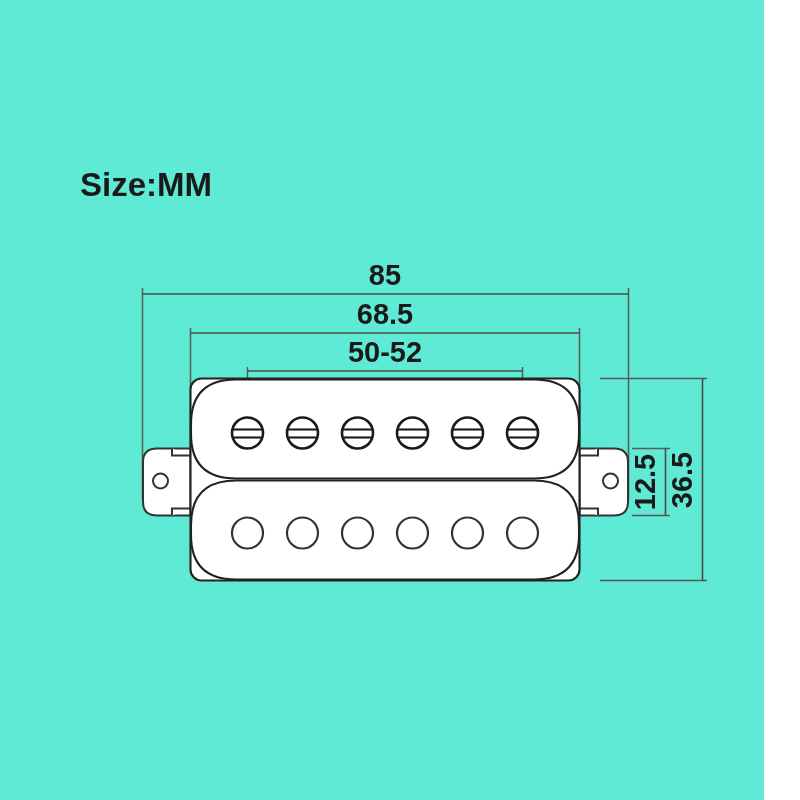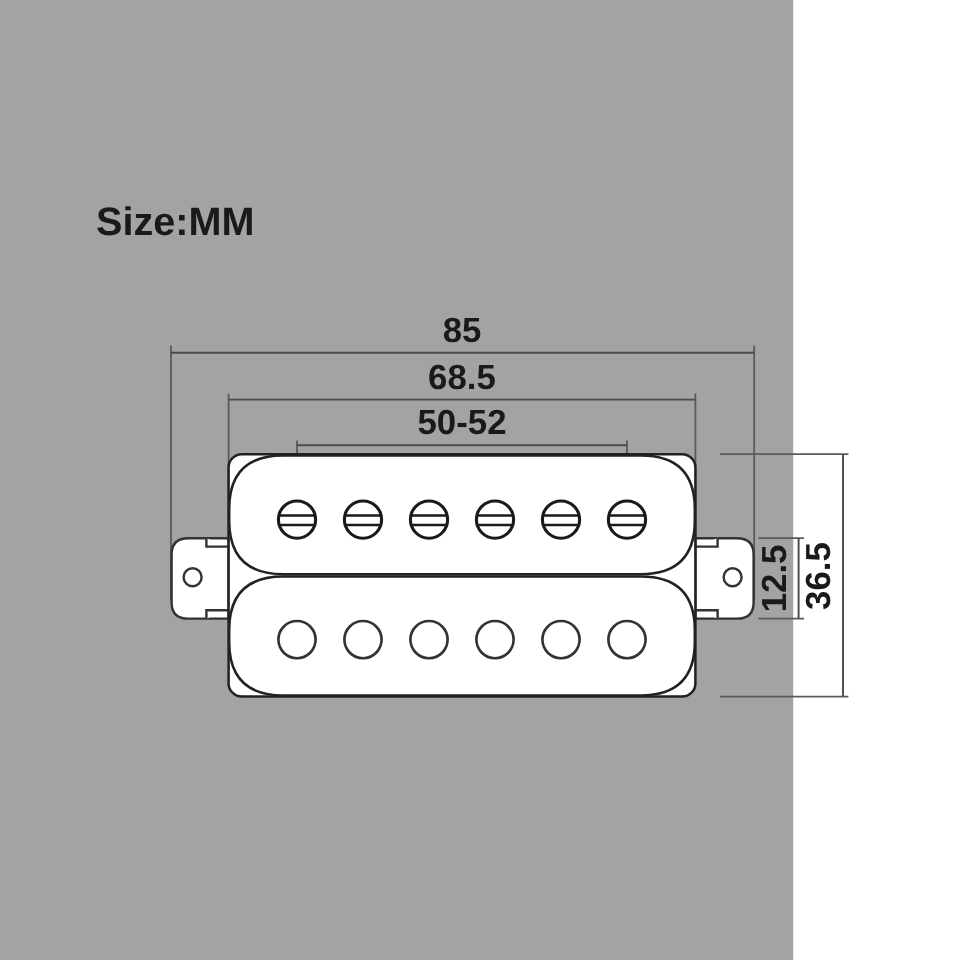--- a/index.html
+++ b/index.html
@@ -8,23 +8,24 @@
     background: #ffffff;
   }
   body {
     width: 800px;
     height: 800px;
     font-family: "Liberation Sans", sans-serif;
     overflow: hidden;
   }
   #drawing-root {
     position: relative;
-    width: 661px;
+    width: 740px;
     height: 800px;
-    background: #a3a3a3;
+    background: #5eead4;
+    padding-left: 24px;
   }
   #tech-drawing {
     position: absolute;
     inset: 0;
     display: block;
   }
   .title-text {
     font-family: "Liberation Sans", sans-serif;
     font-size: 33px;
     font-weight: 700;

